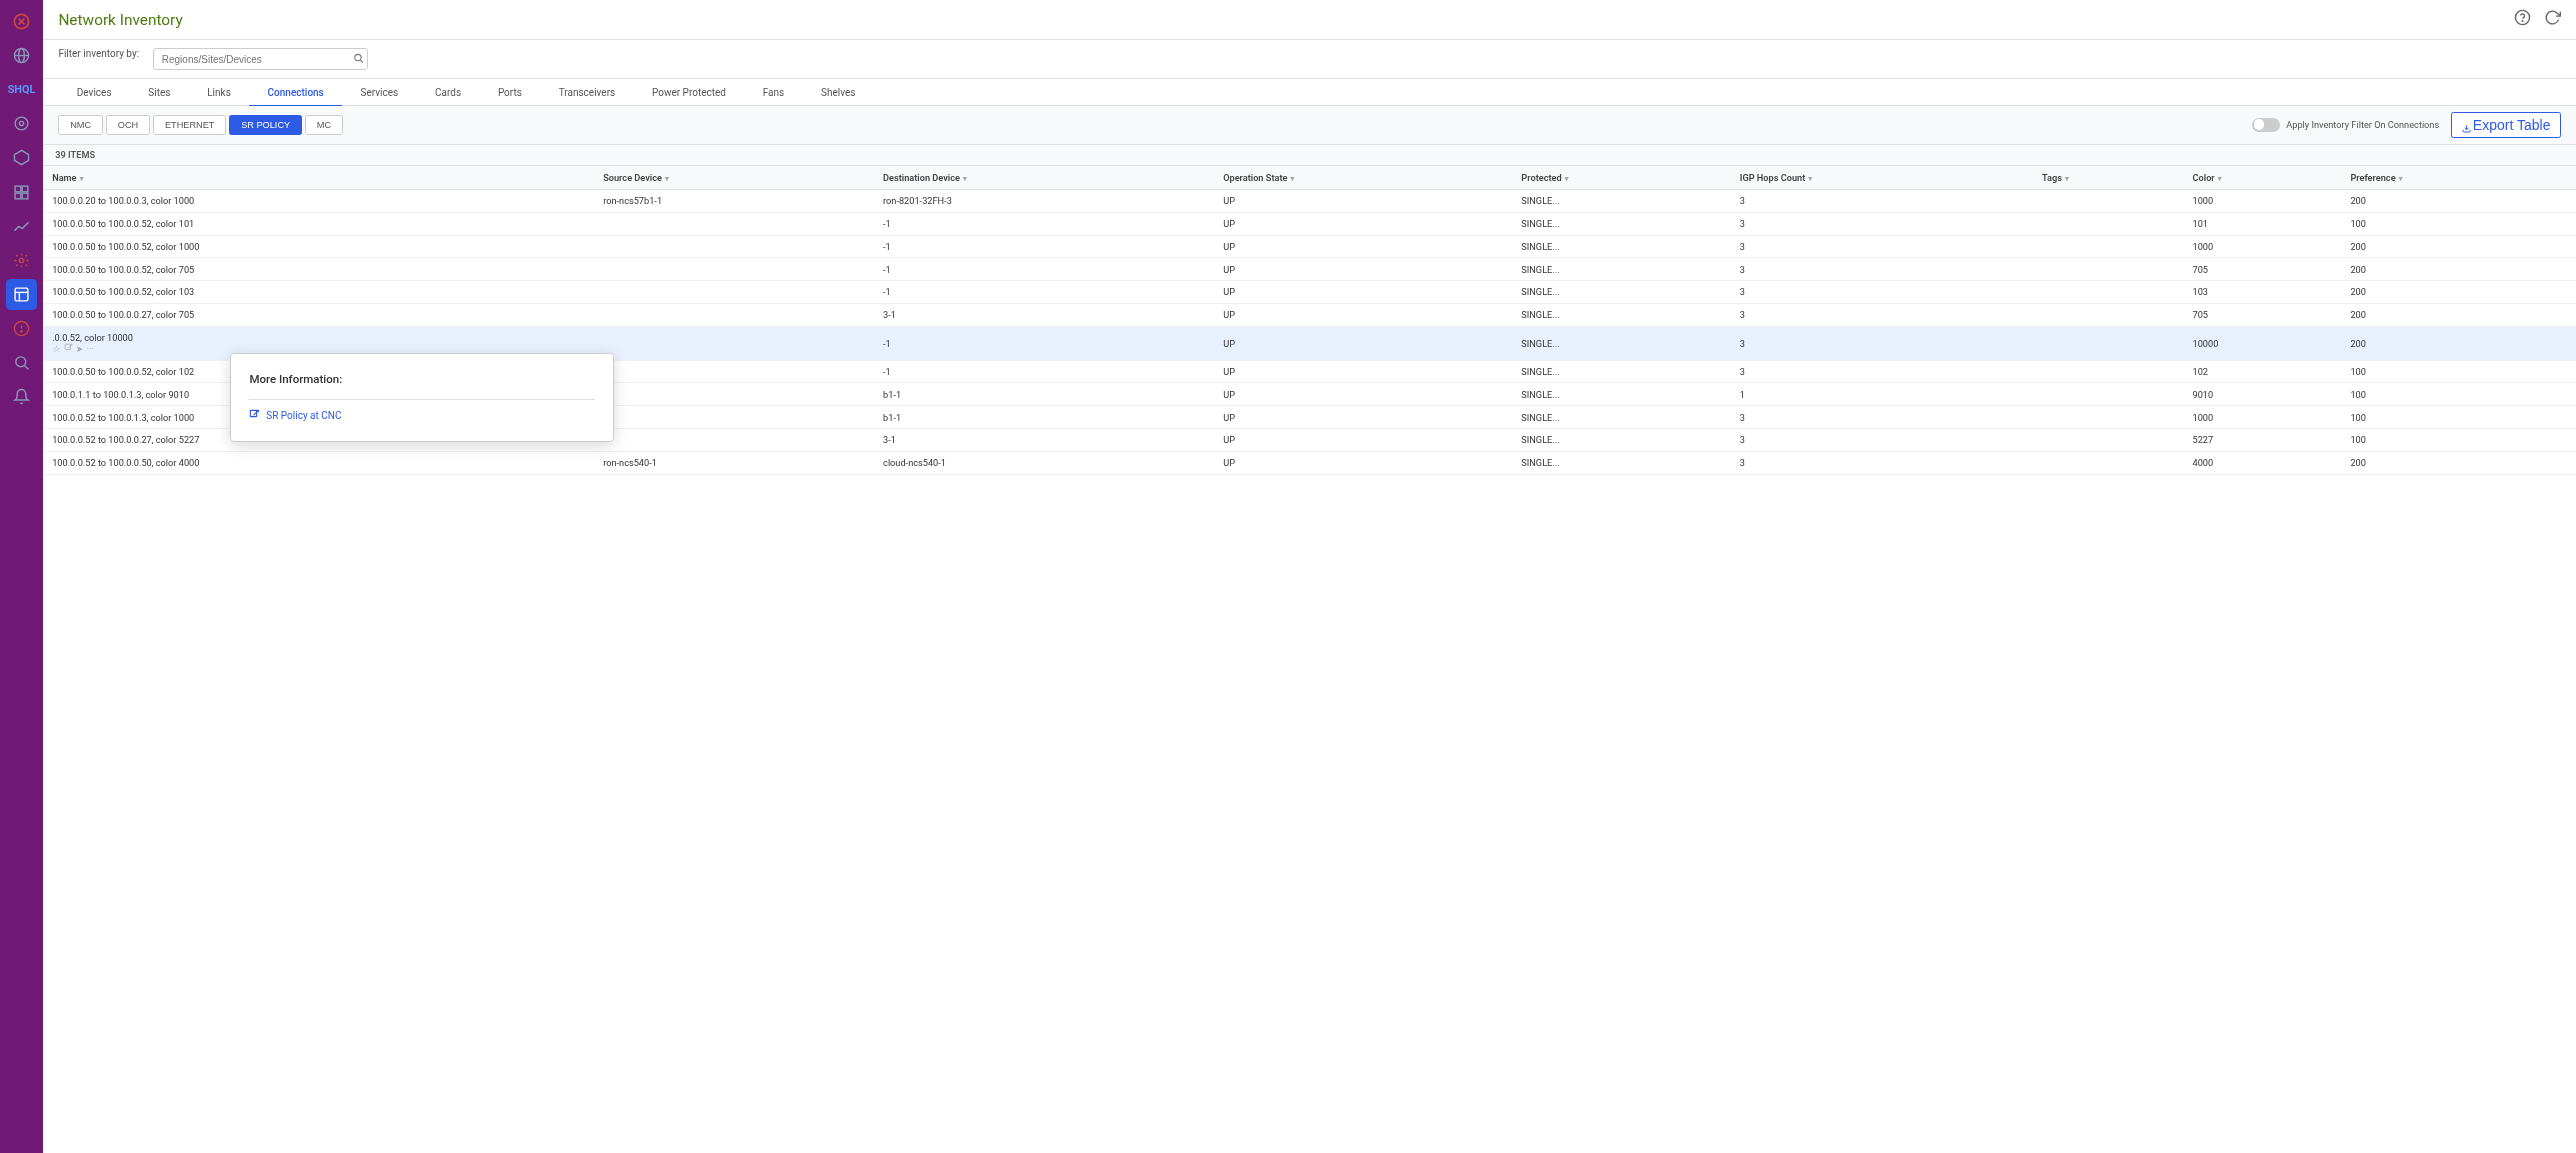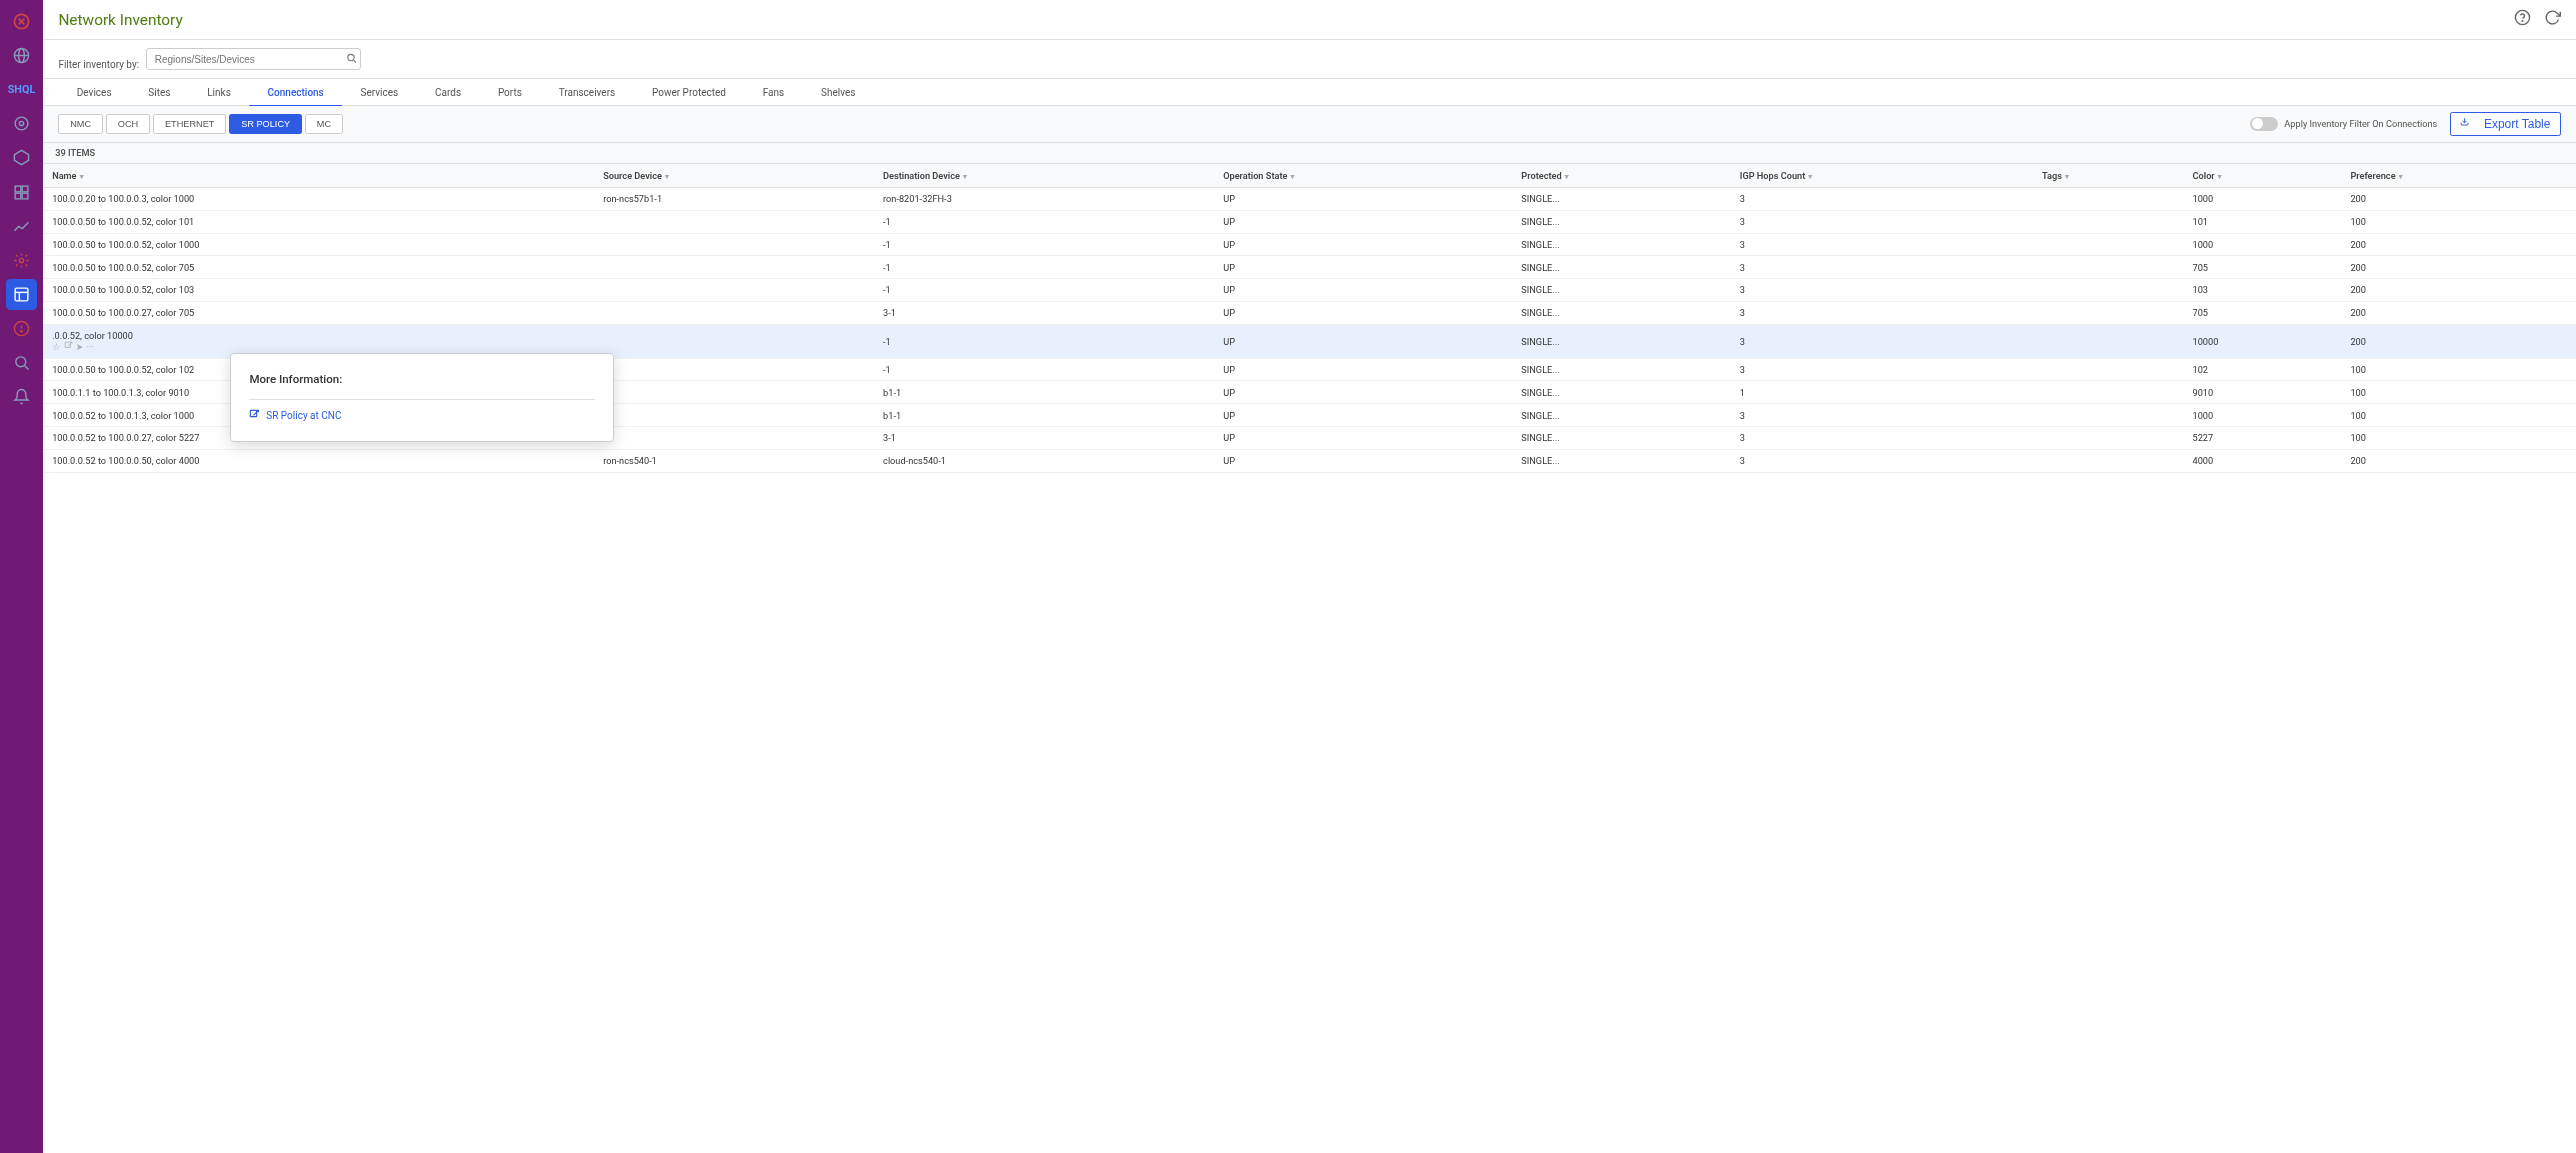--- a/index.html
+++ b/index.html
@@ -14,41 +14,41 @@
     
     .main { flex: 1; display: flex; flex-direction: column; overflow: hidden; background: #f0f2f5; }
 
     
     .header { background: #fff; padding: 9.2px 15.4px; display: flex; align-items: center; justify-content: space-between; border-bottom: 0.8px solid #e0e0e0; }
     .header-title { font-size: 15.4px; font-weight: 400; color: #4d7c0f; }
     .header-actions { display: flex; gap: 12.3px; align-items: center; }
     .header-icon { font-size: 15.4px; color: #666; cursor: pointer; }
 
     
-    .filter-bar { background: #fff; padding: 7.7px 15.4px; border-bottom: 0.8px solid #e0e0e0; display: flex; align-items: flex-end; gap: 7px; }
+    .filter-bar { background: #fff; padding: 7.7px 15.4px; border-bottom: 0.8px solid #e0e0e0; display: flex; align-items: flex-start; gap: 14px; }
     .filter-label { font-size: 10px; color: #555; white-space: nowrap; }
     .filter-input-wrap { position: relative; }
     .filter-input { width: 215px; padding: 4.6px 24.6px 4.6px 7.7px; border: 0.8px solid #ccc; border-radius: 3.1px; font-size: 10px; color: #666; }
     .filter-search-btn { position: absolute; right: 4.6px; top: 50%; transform: translateY(-50%); background: none; border: none; cursor: pointer; color: #777; font-size: 10.8px; }
 
     
     .tabs { background: #fff; border-bottom: 1.5px solid #e0e0e0; display: flex; padding: 0 15.4px; }
     .tab { padding: 7.7px 18.4px; cursor: pointer; font-size: 10px; color: #555; border-bottom: 1.5px solid transparent; margin-bottom: -1.5px; }
     .tab.active { color: #2d5be3; border-bottom: 1.5px solid #2d5be3; font-weight: 500; }
 
     
     .sub-tabs { background: #f8f9fa; padding: 6.1px 15.4px; display: flex; align-items: center; justify-content: space-between; border-bottom: 0.8px solid #e0e0e0; }
     .sub-tabs-left { display: flex; gap: 3.1px; }
     .sub-tab { padding: 3.8px 10.8px; border: 0.8px solid #ccc; border-radius: 2.3px; cursor: pointer; font-size: 9.2px; color: #555; background: #fff; }
     .sub-tab.active { background: #2d5be3; color: #fff; border-color: #2d5be3; }
     .sub-tabs-right { display: flex; align-items: center; gap: 12.3px; }
     .toggle-wrap { display: flex; align-items: center; gap: 6.1px; font-size: 9.2px; color: #555; }
     .toggle { width: 28px; height: 14px; background: #ccc; border-radius: 7px; position: relative; cursor: pointer; }
     .toggle-thumb { width: 10.8px; height: 10.8px; background: #fff; border-radius: 50%; position: absolute; top: 1.5px; left: 1.5px; transition: left 0.2s; }
-    .export-btn { padding: 3.8px 9.2px; border: 0.8px solid #2d5be3; border-radius: 2.3px; color: #2d5be3; background: #fff; cursor: pointer; font-size: 12px; display: flex; align-items: flex-start; gap: 15px; }
+    .export-btn { padding: 3.8px 9.2px; border: 0.8px solid #2d5be3; border-radius: 2.3px; color: #2d5be3; background: #fff; cursor: pointer; font-size: 14px; display: flex; align-items: flex-end; gap: 2px; }
 
     
     .table-wrap { flex: 1; overflow: auto; background: #fff; }
     .items-count { padding: 4.6px 12.3px; font-size: 9.2px; font-weight: 600; color: #555; background: #f8f9fa; border-bottom: 0.8px solid #e0e0e0; }
     table { width: 100%; border-collapse: collapse; font-size: 9.2px; }
     thead th { background: #f8f9fa; border-bottom: 1.5px solid #e0e0e0; padding: 6.1px 9.2px; text-align: left; font-weight: 600; color: #444; white-space: nowrap; cursor: pointer; user-select: none; position: sticky; top: 0; z-index: 1; margin-top: 8px; }
     thead th .sort-icon { display: inline-block; margin-left: 3.1px; color: #aaa; font-size: 7.7px; }
     tbody tr { border-bottom: 0.8px solid #f0f0f0; }
     tbody tr.highlighted { background: #e8f0fe; }
     tbody td { padding: 5.4px 9.2px; color: #333; white-space: nowrap; }

